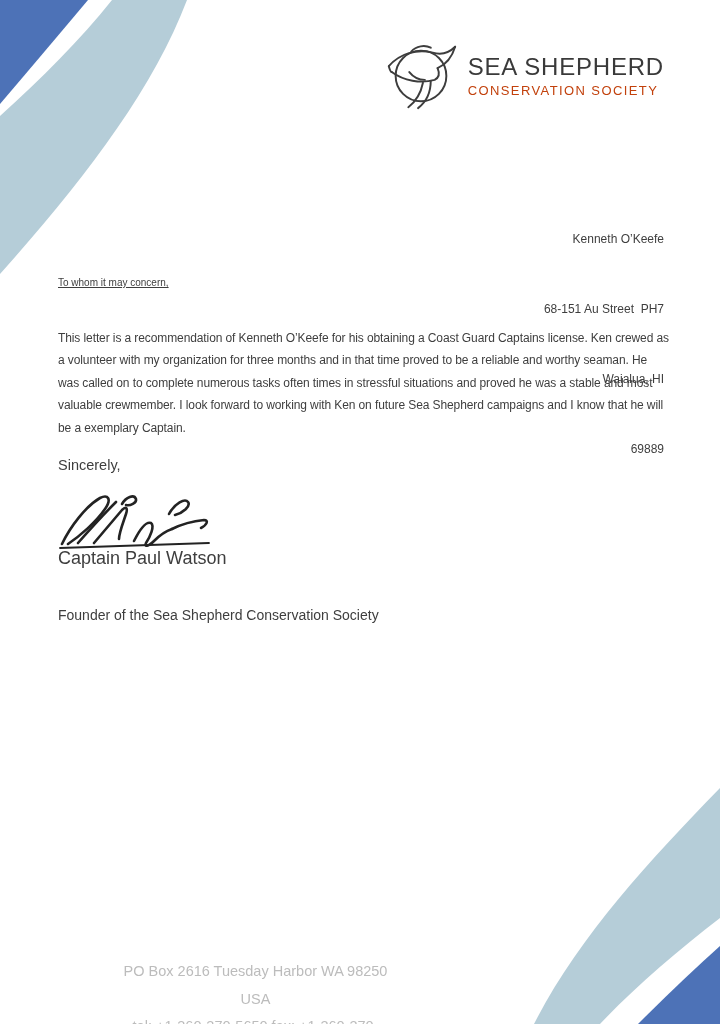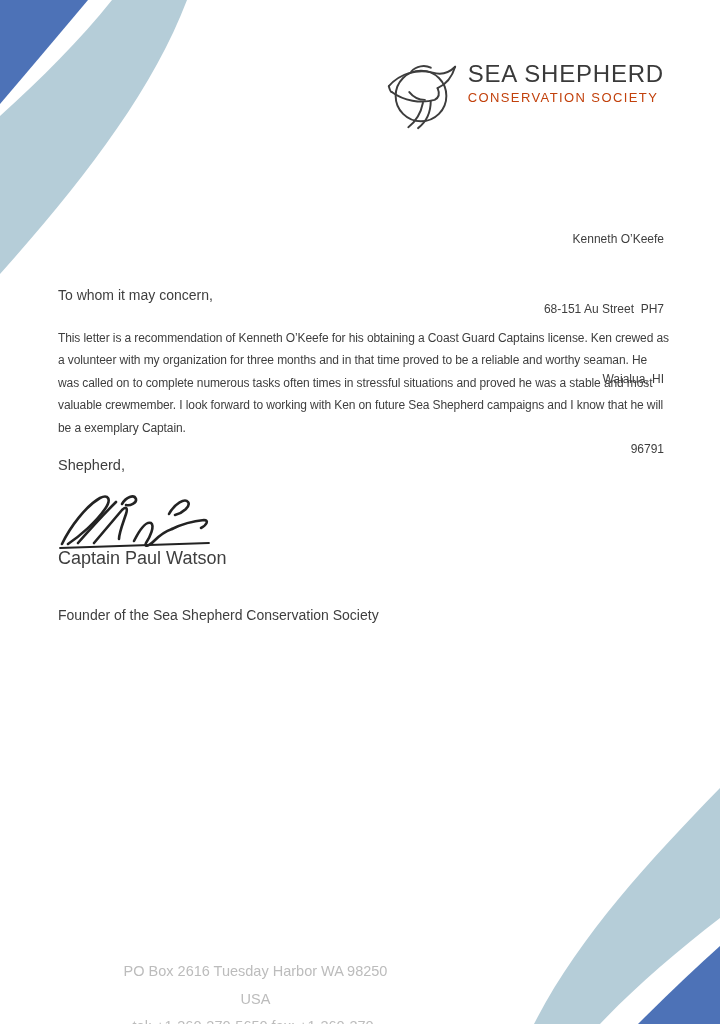--- a/index.html
+++ b/index.html
@@ -12,34 +12,34 @@
     font-family:"Liberation Sans", sans-serif;
     color:#3e3e3e;
   }
   .deco{
     position:absolute;left:0;top:0;width:720px;height:1024px;
     pointer-events:none;z-index:0;
   }
   .content{position:relative;z-index:1;}
 
   
-  .logo{position:absolute;top:60px;right:56px;display:flex;gap:8px;}
+  .logo{position:absolute;top:40px;right:56px;display:flex;align-items:center;gap:8px;}
   .logo-icon{width:78px;height:70px;flex:0 0 auto;}
   .logo-textblock{text-align:left;}
   .logo-title{font-size:24px;letter-spacing:0.8px;color:#3a3a3a;font-weight:400;}
   .logo-subtitle{font-size:13px;letter-spacing:1.4px;color:#c2410c;margin-top:2px;}
 
   
   .recipient{
     position:absolute;top:181px;right:56px;
     text-align:right;font-size:12px;line-height:23.4px;
     white-space:pre-wrap;
   }
 
-  .salutation{position:absolute;top:287px;left:58px;font-size:14px;}
+  .salutation{position:absolute;top:277px;left:58px;font-size:10px;text-decoration:underline;}
   .body-text{
     position:absolute;top:327px;left:58px;width:612px;
     font-size:12px;letter-spacing:-0.1px;line-height:22.4px;
     margin:0;
   }
   .closing{position:absolute;top:457px;left:58px;font-size:14.5px;}
   .signature{position:absolute;top:490px;left:56px;width:165px;height:64px;}
   .sig-name{position:absolute;top:548px;left:58px;font-size:18px;}
   .sig-title{position:absolute;top:607px;left:58px;font-size:14px;}
 
@@ -84,28 +84,28 @@
       <div class="logo-textblock">
         <div class="logo-title">SEA SHEPHERD</div>
         <div class="logo-subtitle">CONSERVATION SOCIETY</div>
       </div>
     </header>
 
     <div class="recipient">
       <div>Kenneth O’Keefe</div>
       <div>68-151 Au Street  PH7</div>
       <div>Waialua, HI</div>
-      <div>96791</div>
+      <div>69889</div>
     </div>
 
     <div class="salutation">To whom it may concern,</div>
 
     <p class="body-text">This letter is a recommendation of Kenneth O’Keefe for his obtaining a Coast Guard Captains license. Ken crewed as a volunteer with my organization for three months and in that time proved to be a reliable and worthy seaman. He was called on to complete numerous tasks often times in stressful situations and proved he was a stable and most valuable crewmember. I look forward to working with Ken on future Sea Shepherd campaigns and I know that he will be a exemplary Captain.</p>
 
-    <div class="closing">Shepherd,</div>
+    <div class="closing">Sincerely,</div>
 
     <svg class="signature" viewBox="0 0 165 64" aria-hidden="true">
       <g fill="none" stroke-width="2.6" stroke-linecap="round" stroke-linejoin="round" stroke="#232323">
         <path d="M6,54 C14,37 30,16 44,8 C52,4 56,9 49,19 C40,32 24,46 12,54"></path>
         <path d="M22,53 C36,37 50,22 60,12"></path>
         <path d="M38,53 C50,39 60,27 66,20 C70,16 72,18 70,24 C67,33 63,43 63,49"></path>
         <path d="M66,14 C70,7 78,4 80,9 C81,13 74,16 70,15"></path>
         <path d="M78,51 C84,39 90,31 95,33 C99,36 94,47 90,53 C88,57 92,57 98,51 C104,45 110,41 116,39"></path>
         <path d="M113,24 C119,13 129,8 132,12 C135,16 127,23 119,25"></path>
         <path d="M116,39 C126,34 138,31 148,30 C153,30 151,35 145,38"></path>

